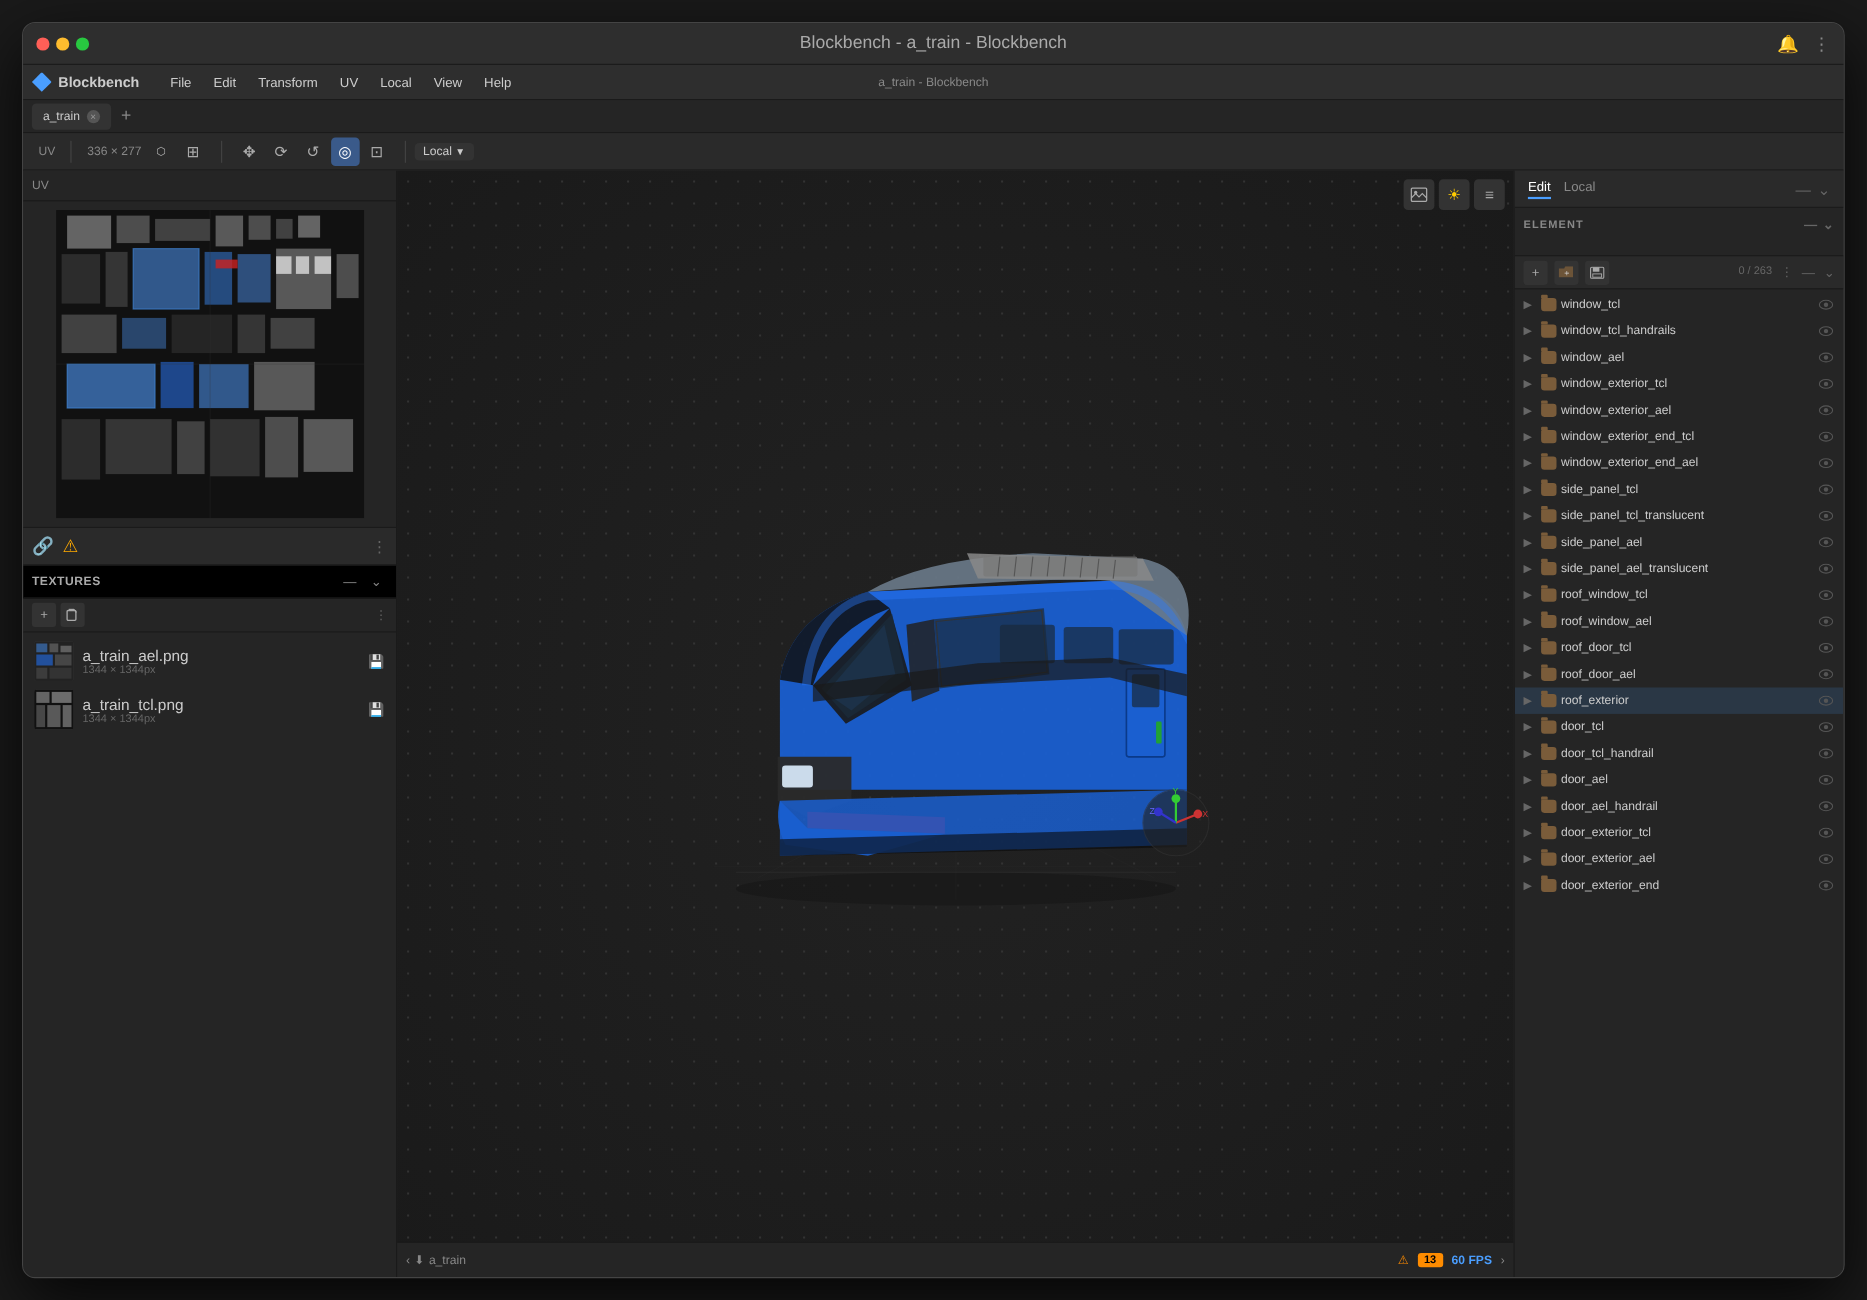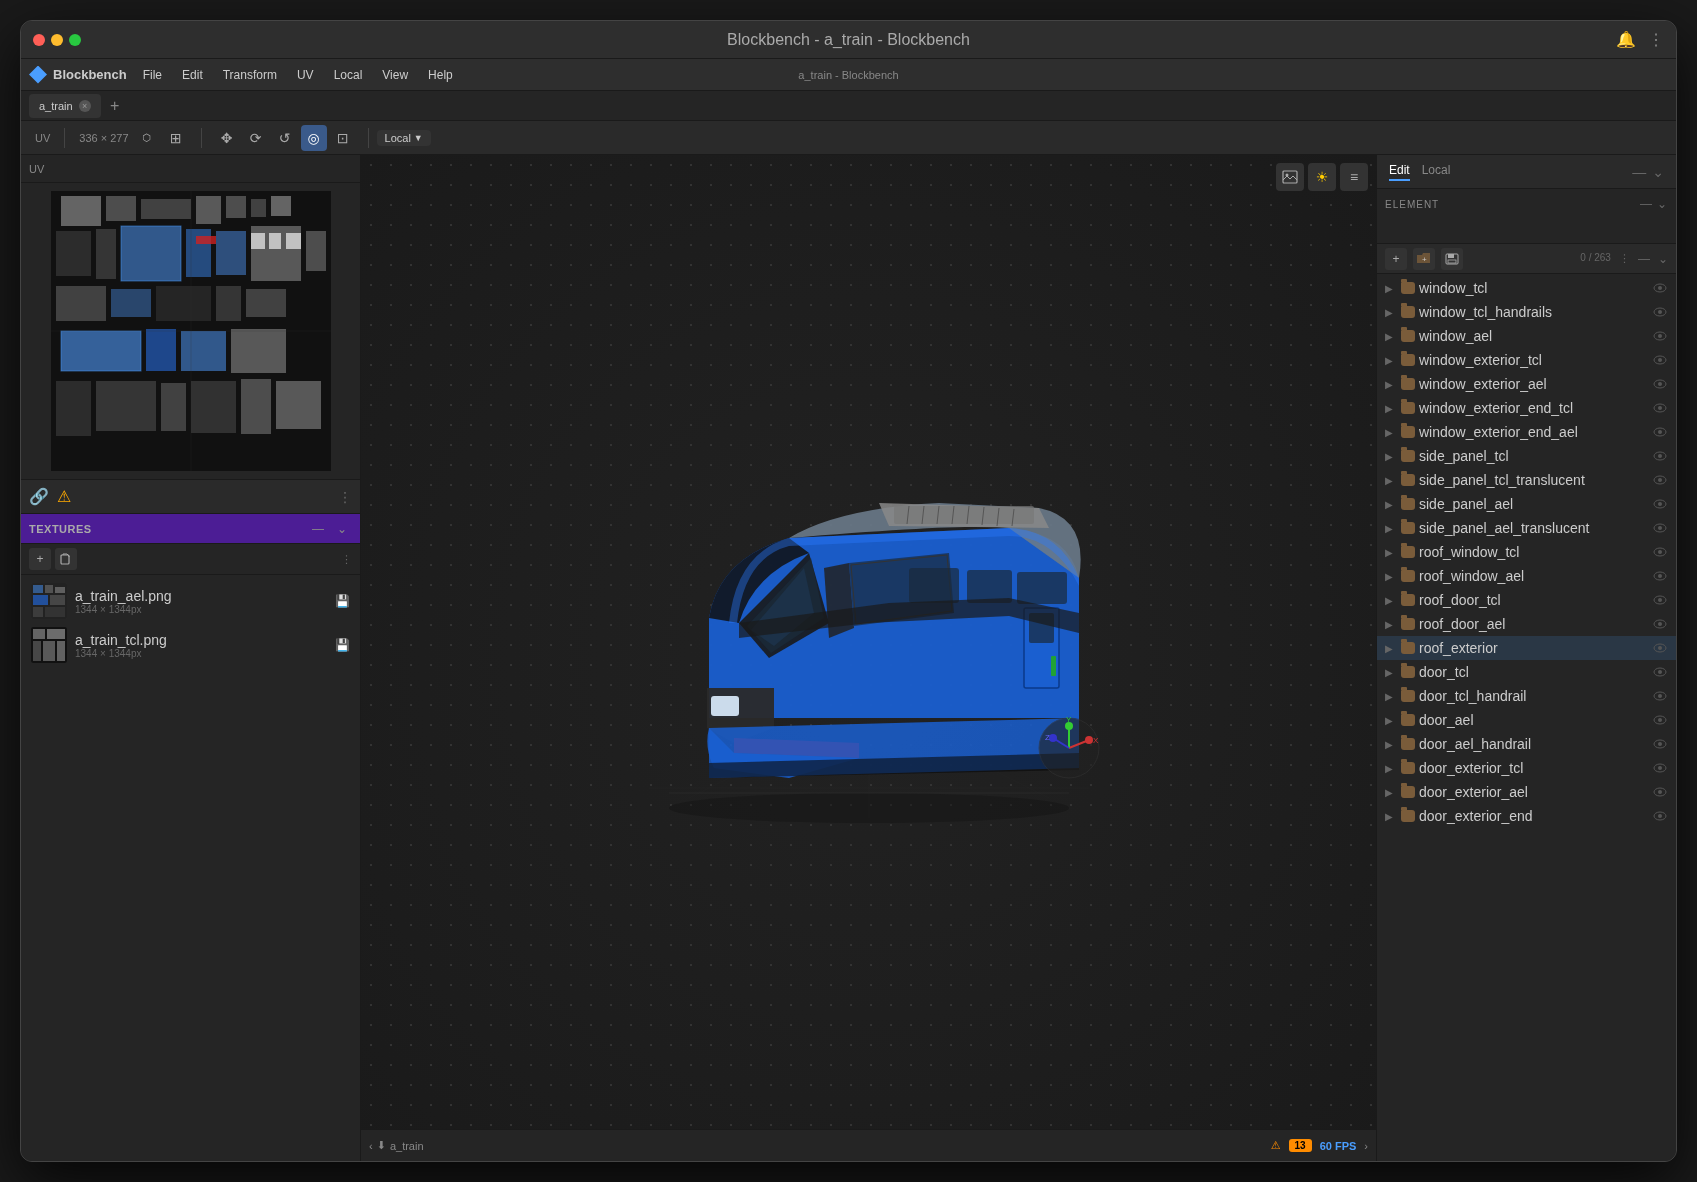--- a/index.html
+++ b/index.html
@@ -68,21 +68,21 @@
       align-items: center;
       padding: 0 8px;
       border-bottom: 1px solid #1a1a1a;
       flex-shrink: 0;
       gap: 4px;
     }
     .menu-logo {
       display: flex;
       align-items: center;
       gap: 6px;
-      margin-right: 4px;
+      margin-right: 16px;
     }
     .logo-icon {
       width: 18px;
       height: 18px;
       background: #4a9eff;
       clip-path: polygon(50% 0%, 100% 50%, 50% 100%, 0% 50%);
     }
     .menu-brand {
       color: #ccc;
       font-weight: 600;
@@ -220,21 +220,21 @@
       flex-direction: column;
       border-top: 1px solid #1a1a1a;
       overflow: hidden;
     }
     .panel-header {
       height: 30px;
       display: flex;
       align-items: center;
       justify-content: space-between;
       padding: 0 8px;
-      background: #4c1d95;
+      background: #000000;
       border-bottom: 1px solid #1a1a1a;
       flex-shrink: 0;
     }
     .panel-title {
       font-size: 11px;
       font-weight: 600;
       color: #aaa;
       letter-spacing: 0.5px;
     }
     .panel-actions {
@@ -413,24 +413,24 @@
       color: #fff;
       border-bottom: 2px solid #4a9eff;
     }
     .element-section {
       padding: 8px;
       border-bottom: 1px solid #1a1a1a;
       flex-shrink: 0;
     }
     .element-title {
       font-size: 10px;
-      font-weight: 400;
+      font-weight: 700;
       color: #888;
       letter-spacing: 1px;
-      margin-bottom: 18px;
+      margin-bottom: 7px;
       display: flex;
       align-items: center;
       justify-content: space-between;
     }
     .outliner-section {
       flex: 1;
       display: flex;
       flex-direction: column;
       overflow: hidden;
     }
@@ -492,21 +492,21 @@
       position: absolute;
       top: -3px;
       left: 0;
       width: 6px;
       height: 3px;
       background: #7a5c3a;
       border-radius: 1px 1px 0 0;
     }
     .outliner-name {
       flex: 1;
-      font-size: 14px;
+      font-size: 11px;
       color: #ccc;
       white-space: nowrap;
       overflow: hidden;
       text-overflow: ellipsis;
     }
     .outliner-visibility {
       width: 16px;
       height: 16px;
       display: flex;
       align-items: center;

